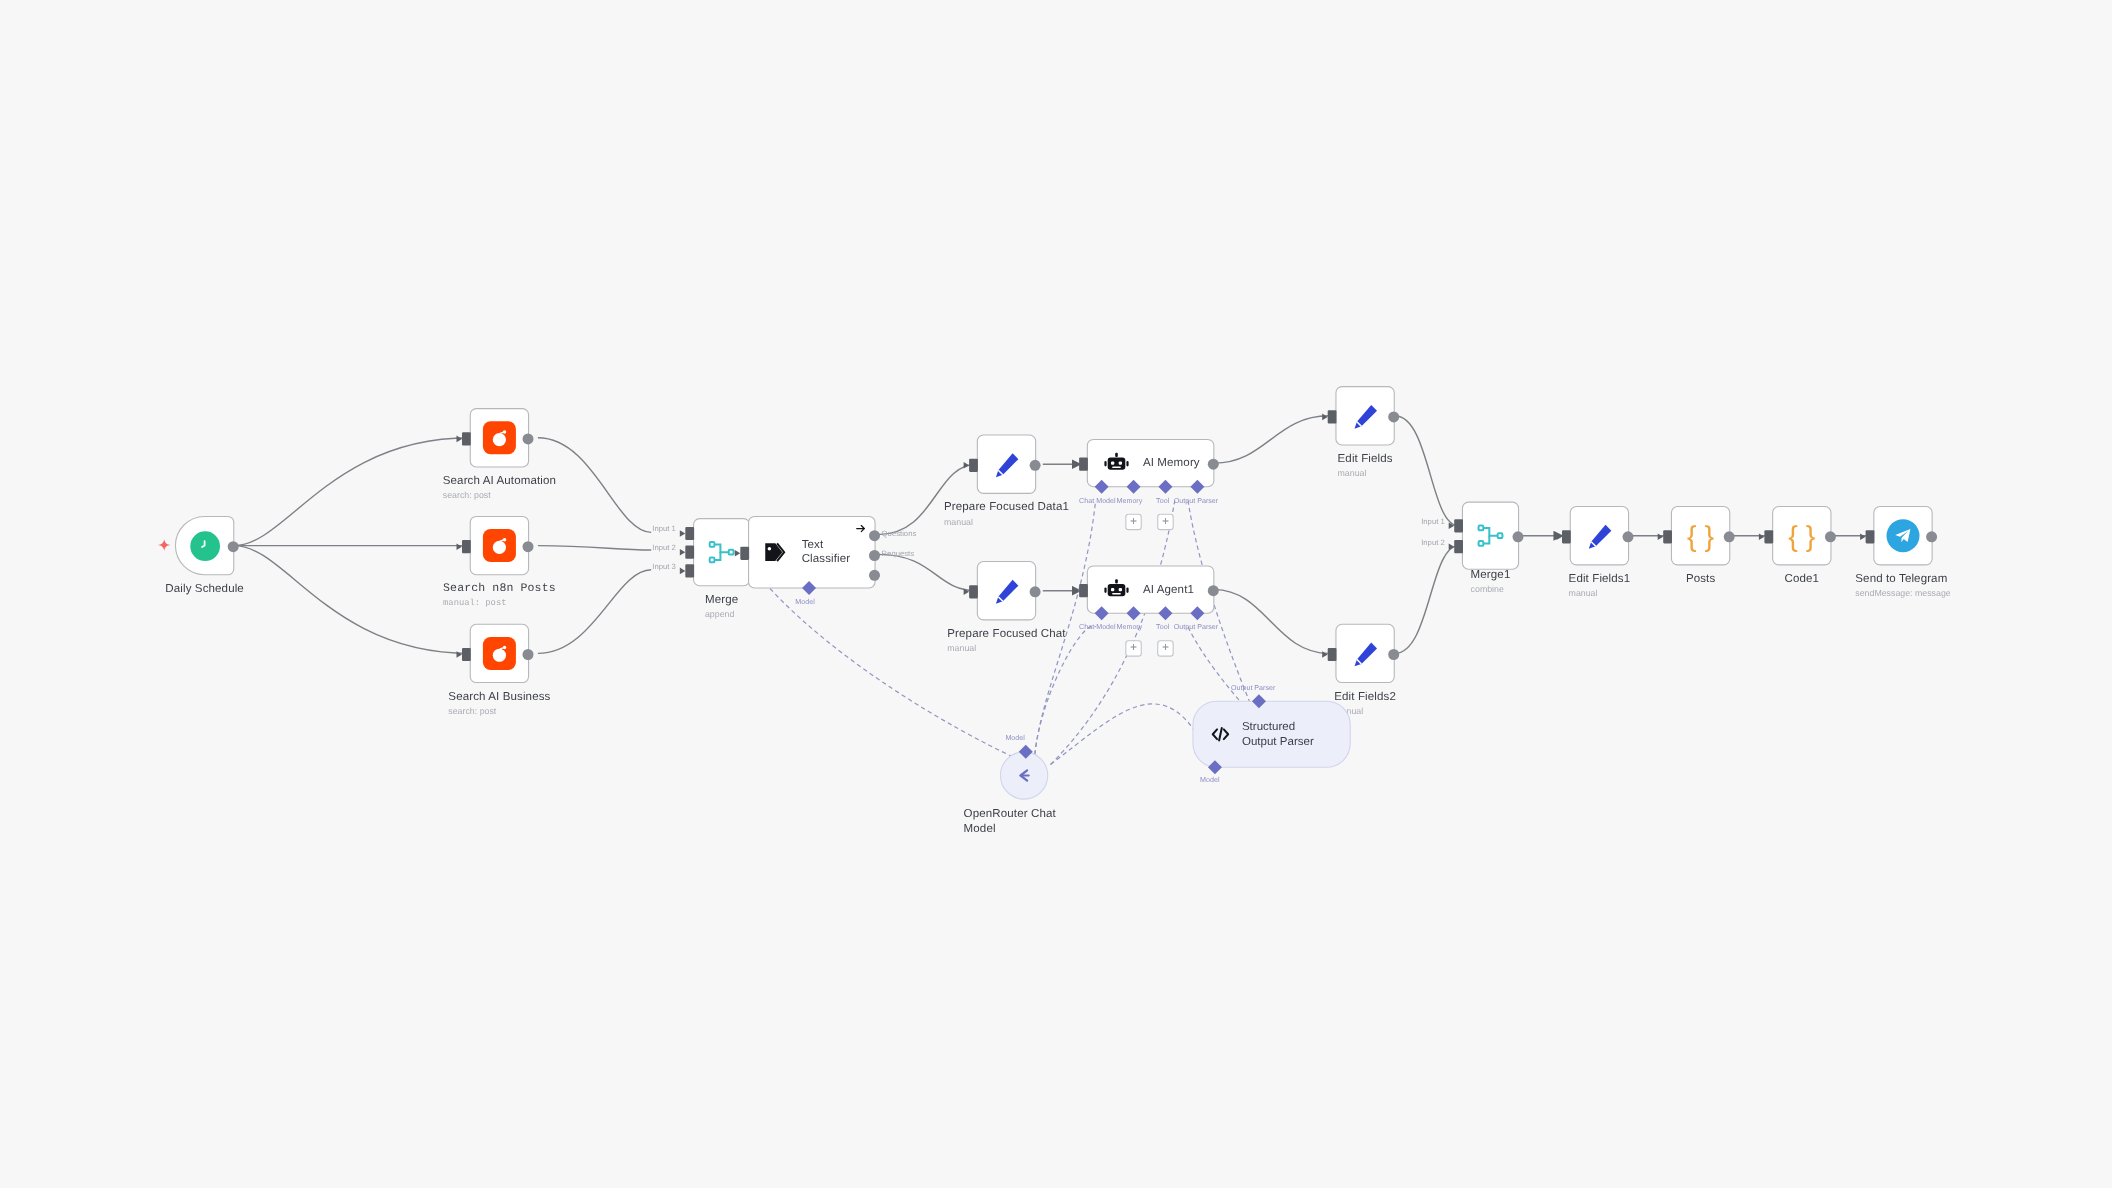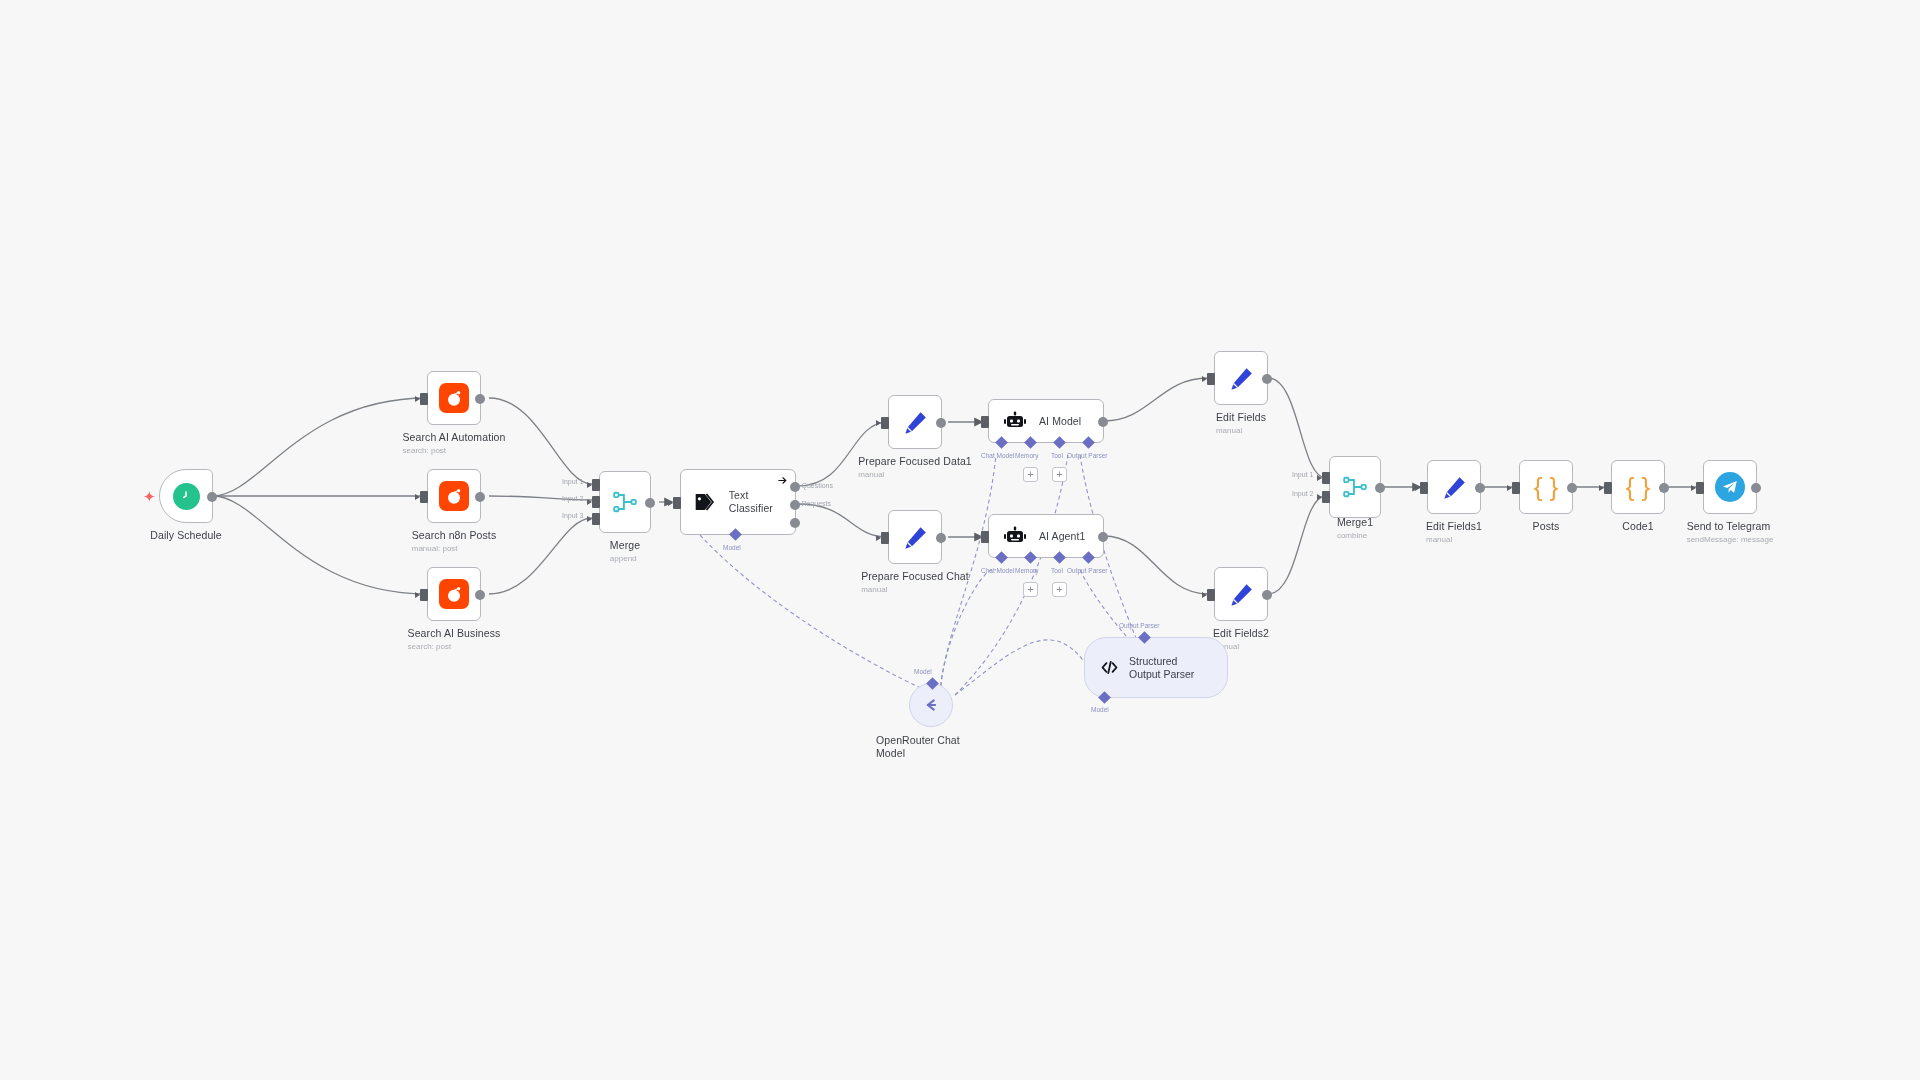--- a/index.html
+++ b/index.html
@@ -185,21 +185,21 @@
       <span class="ic-reddit">
         <svg width="20" height="20" viewBox="0 0 24 24" fill="#ffffff">
           <circle cx="12" cy="14" r="7.2"></circle>
             <circle cx="17.6" cy="5.6" r="1.9"></circle>
           <path d="M12 6.8 L13.3 6.2 L16.2 5.2 L16.6 6.6 L13.6 7.5 Z"></path>
         </svg>
       </span>
       <span class="port-in" style="left:-8px; top:21px;"></span>
       <span class="port-out" style="right:-5px; top:22px;"></span>
     </div>
-    <div class="node-caption" style="top:60px;">
+    <div class="node-caption" style="top:60px;font-family:Liberation Mono, monospace;">
       <div class="node-title">Search n8n Posts</div>
       <div class="node-sub">manual: post</div>
     </div>
   </div>
 
   <div class="node node-square" style="left:427px; top:567px;">
     <div class="node-box">
       <span class="ic-reddit">
         <svg width="20" height="20" viewBox="0 0 24 24" fill="#ffffff">
           <circle cx="12" cy="14" r="7.2"></circle>
@@ -209,21 +209,21 @@
       </span>
       <span class="port-in" style="left:-8px; top:21px;"></span>
       <span class="port-out" style="right:-5px; top:22px;"></span>
     </div>
     <div class="node-caption" style="top:60px;">
       <div class="node-title">Search AI Business</div>
       <div class="node-sub">search: post</div>
     </div>
   </div>
 
-  <div class="node node-merge" style="left:599px; top:471px;text-decoration:underline;">
+  <div class="node node-merge" style="left:630px; top:471px;text-decoration:underline;">
     <div class="node-box">
       <svg width="26" height="26" viewBox="0 0 24 24" fill="none" stroke="#38c1c9" stroke-width="1.7">
         <rect x="2" y="3.5" width="4" height="4" rx="1"></rect>
         <rect x="2" y="16.5" width="4" height="4" rx="1"></rect>
         <rect x="18" y="10" width="4" height="4" rx="1"></rect>
         <path d="M6 5.5 H11 V12 H18"></path>
           <path d="M6 18.5 H11 V12"></path>
       </svg>
       <span class="port-in" style="left:-8px; top:7px;"></span>
       <span class="port-in" style="left:-8px; top:24px;"></span>
@@ -296,21 +296,21 @@
     <div class="node-box">
       <svg width="24" height="24" viewBox="0 0 24 24" fill="#131419">
         <rect x="4" y="7" width="16" height="11" rx="2.5"></rect>
         <rect x="10.8" y="2.5" width="2.4" height="4" rx="1"></rect>
         <rect x="1" y="10" width="2" height="5" rx="1"></rect>
         <rect x="21" y="10" width="2" height="5" rx="1"></rect>
         <rect x="7" y="10.5" width="3" height="3" rx="1" fill="#ffffff"></rect>
         <rect x="14" y="10.5" width="3" height="3" rx="1" fill="#ffffff"></rect>
         <rect x="8" y="15" width="8" height="1.4" rx="0.7" fill="#ffffff"></rect>
       </svg>
-      <span class="node-title" style="position:static;">AI Model</span>
+      <span class="node-title" style="position:static;">AI Memory</span>
       <span class="port-in" style="left:-8px; top:16px;"></span>
       <span class="port-out" style="right:-5px; top:17px;"></span>
 
       <span class="sub-port" style="left:8px;  bottom:-5px;"></span>
       <span class="sub-port" style="left:37px; bottom:-5px;"></span>
       <span class="sub-port" style="left:66px; bottom:-5px;"></span>
       <span class="sub-port" style="left:95px; bottom:-5px;"></span>
       <span class="sub-label" style="left:-8px; bottom:-17px;">Chat Model</span>
       <span class="sub-label" style="left:26px; bottom:-17px;">Memory</span>
       <span class="sub-label" style="left:62px; bottom:-17px;">Tool</span>

